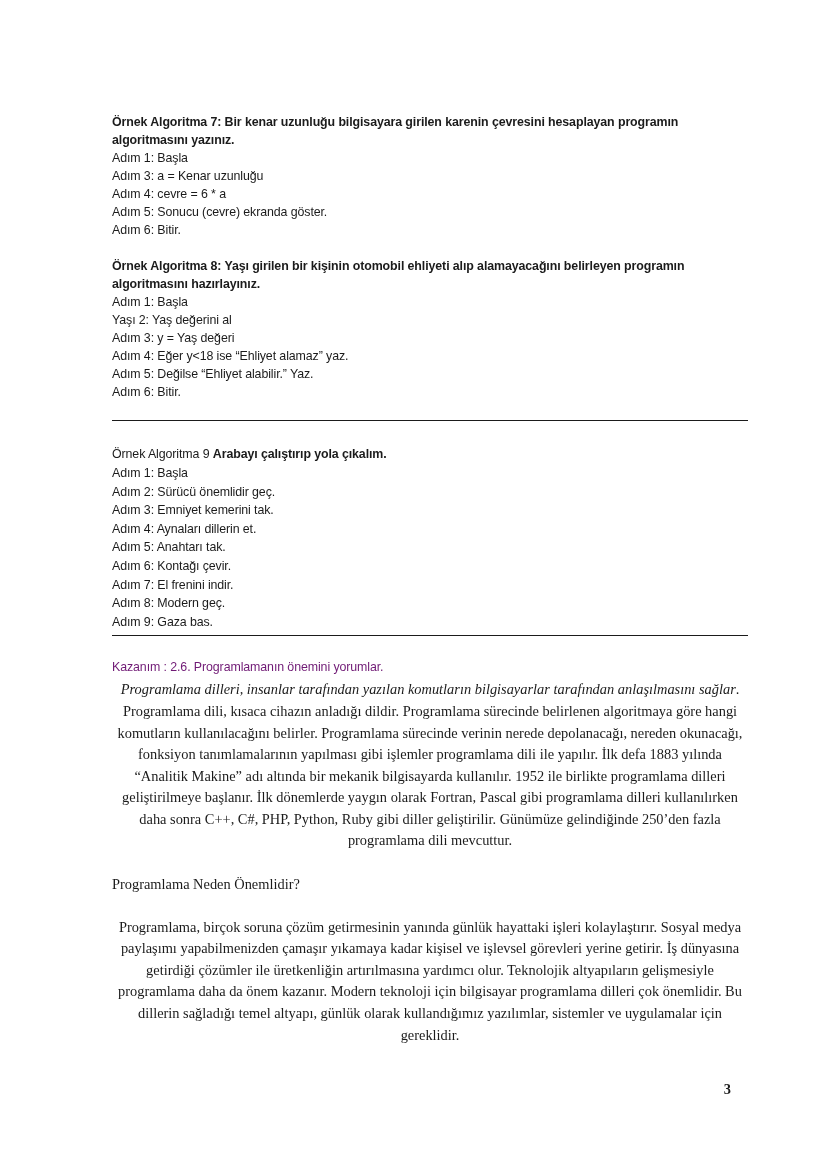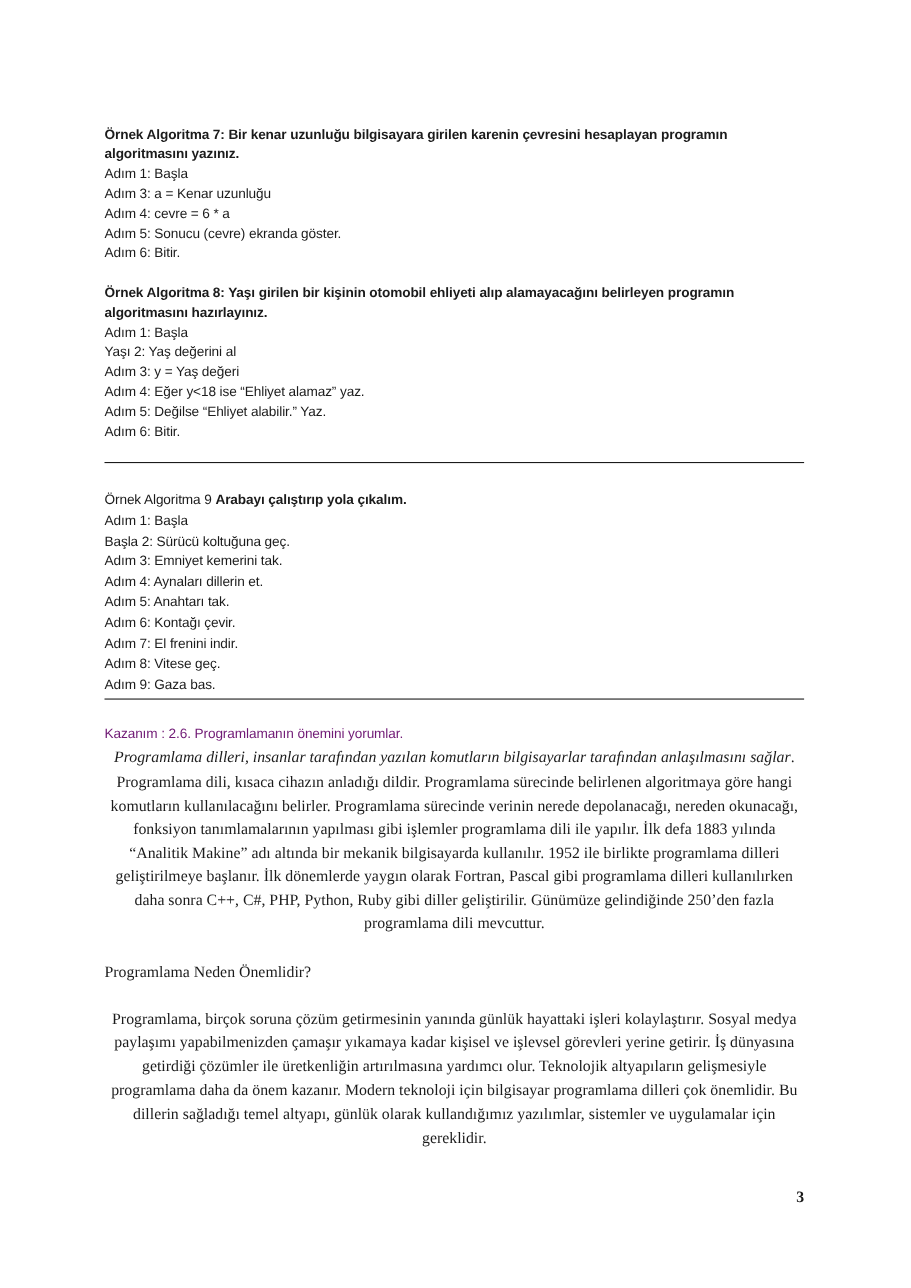--- a/index.html
+++ b/index.html
@@ -10,21 +10,21 @@
   .page {
     position: relative;
     width: 828px;
     height: 1171px;
     margin: 0 auto;
     background: #ffffff;
     overflow: hidden;
   }
   .content {
     position: absolute;
-    left: 95px;
+    left: 112px;
     top: 114px;
     width: 636px;
   }
 
   
   .algo-block {
     font-family: "Liberation Sans", "DejaVu Sans", sans-serif;
     color: #1b1b1b;
     margin-bottom: 19px;
   }
@@ -128,27 +128,27 @@
       <p class="algo-step">Yaşı 2: Yaş değerini al</p>
       <p class="algo-step">Adım 3: y = Yaş değeri</p>
       <p class="algo-step">Adım 4: Eğer y&lt;18 ise “Ehliyet alamaz” yaz.</p>
       <p class="algo-step">Adım 5: Değilse “Ehliyet alabilir.” Yaz.</p>
       <p class="algo-step">Adım 6: Bitir.</p>
     </div>
 
     <div class="algo-block ruled-block">
       <p class="algo-title"><span class="algo-title-plain">Örnek Algoritma 9 </span><span>Arabayı çalıştırıp yola çıkalım.</span></p>
       <p class="algo-step">Adım 1: Başla</p>
-      <p class="algo-step">Başla 2: Sürücü koltuğuna geç.</p>
+      <p class="algo-step">Adım 2: Sürücü önemlidir geç.</p>
       <p class="algo-step">Adım 3: Emniyet kemerini tak.</p>
       <p class="algo-step">Adım 4: Aynaları dillerin et.</p>
       <p class="algo-step">Adım 5: Anahtarı tak.</p>
       <p class="algo-step">Adım 6: Kontağı çevir.</p>
       <p class="algo-step">Adım 7: El frenini indir.</p>
-      <p class="algo-step">Adım 8: Vitese geç.</p>
+      <p class="algo-step">Adım 8: Modern geç.</p>
       <p class="algo-step">Adım 9: Gaza bas.</p>
     </div>
 
     <div class="serif-block">
       <p class="kazanim-line">Kazanım : 2.6. Programlamanın önemini yorumlar.</p>
       <p class="body-para"><span class="lead-italic">Programlama dilleri, insanlar tarafından yazılan komutların bilgisayarlar tarafından anlaşılmasını sağlar</span><span>. Programlama dili, kısaca cihazın anladığı dildir. Programlama sürecinde belirlenen algoritmaya göre hangi komutların kullanılacağını belirler. Programlama sürecinde verinin nerede depolanacağı, nereden okunacağı, fonksiyon tanımlamalarının yapılması gibi işlemler programlama dili ile yapılır. İlk defa 1883 yılında “Analitik Makine” adı altında bir mekanik bilgisayarda kullanılır. 1952 ile birlikte programlama dilleri geliştirilmeye başlanır. İlk dönemlerde yaygın olarak Fortran, Pascal gibi programlama dilleri kullanılırken daha sonra C++, C#, PHP, Python, Ruby gibi diller geliştirilir. Günümüze gelindiğinde 250’den fazla programlama dili mevcuttur.</span></p>
       <p class="section-q">Programlama Neden Önemlidir?</p>
       <p class="body-para closing-para">Programlama, birçok soruna çözüm getirmesinin yanında günlük hayattaki işleri kolaylaştırır. Sosyal medya paylaşımı yapabilmenizden çamaşır yıkamaya kadar kişisel ve işlevsel görevleri yerine getirir. İş dünyasına getirdiği çözümler ile üretkenliğin artırılmasına yardımcı olur. Teknolojik altyapıların gelişmesiyle programlama daha da önem kazanır. Modern teknoloji için bilgisayar programlama dilleri çok önemlidir. Bu dillerin sağladığı temel altyapı, günlük olarak kullandığımız yazılımlar, sistemler ve uygulamalar için gereklidir.</p>
     </div>
 

